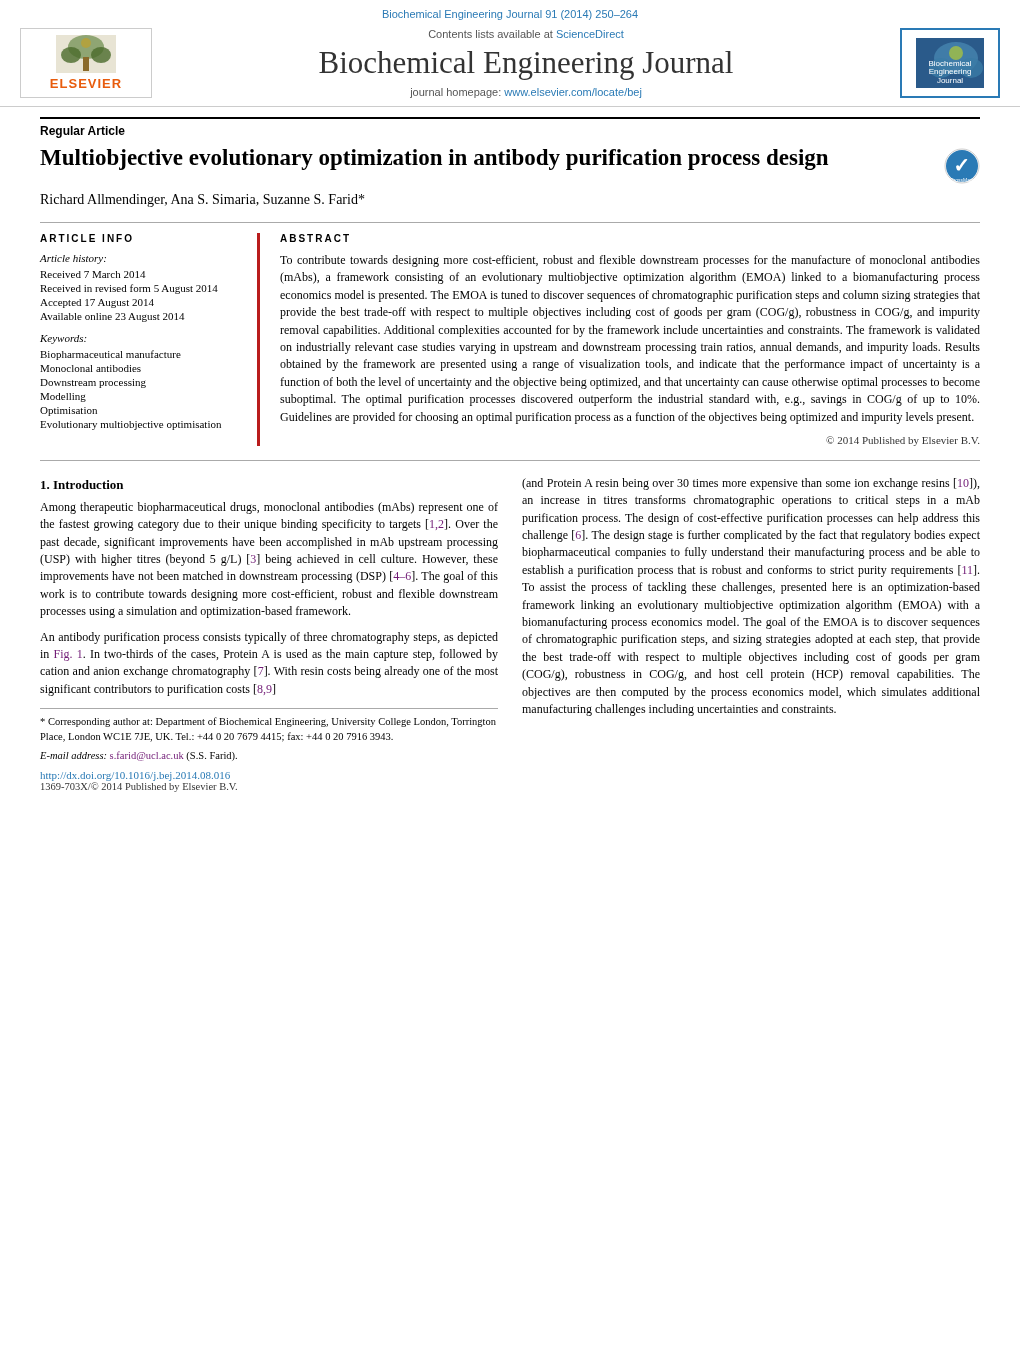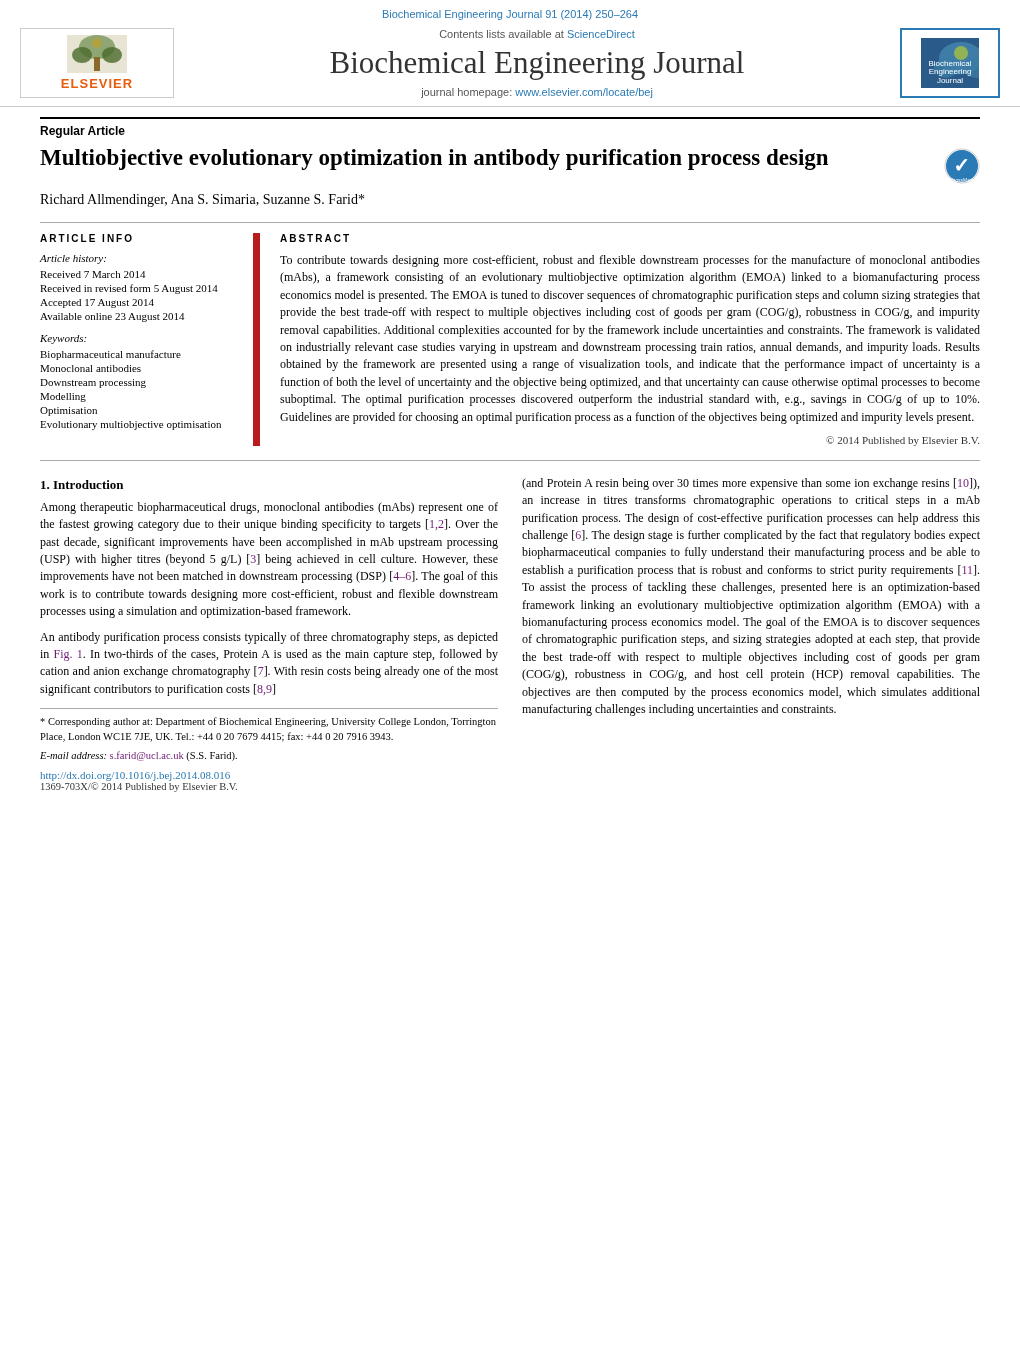--- a/index.html
+++ b/index.html
@@ -23,21 +23,21 @@
       font-family: Arial, sans-serif;
       margin-bottom: 4px;
     }
     .journal-logos-row {
       display: flex;
       align-items: center;
       justify-content: space-between;
       padding: 4px 0;
     }
     .elsevier-logo {
-      width: 154px;
+      width: 132px;
       height: 70px;
       display: flex;
       flex-direction: column;
       align-items: center;
       justify-content: center;
       border: 1px solid #ccc;
       padding: 4px;
     }
     .elsevier-logo-tree {
       width: 60px;
@@ -89,21 +89,21 @@
       height: 70px;
       border: 2px solid #2a7ab5;
       display: flex;
       flex-direction: column;
       align-items: center;
       justify-content: center;
       padding: 4px;
       position: relative;
     }
     .bej-logo-img {
-      width: 58px;
+      width: 68px;
       height: 50px;
       background: #c2410c;
       position: relative;
       overflow: hidden;
     }
     .bej-logo-text {
       position: absolute;
       bottom: 2px;
       font-size: 8px;
       color: #fff;
@@ -161,21 +161,21 @@
     .two-col-section {
       display: flex;
       margin-top: 14px;
       border-top: 1px solid #aaa;
       padding-top: 10px;
     }
     .left-col {
       width: 220px;
       min-width: 220px;
       padding-right: 16px;
-      border-right: 7px solid #b91c1c;
+      border-right: 3px solid #b91c1c;
     }
     .right-col {
       flex: 1;
       padding-left: 20px;
     }
 
     .article-info-heading {
       font-size: 10px;
       font-family: Arial, sans-serif;
       letter-spacing: 2px;

